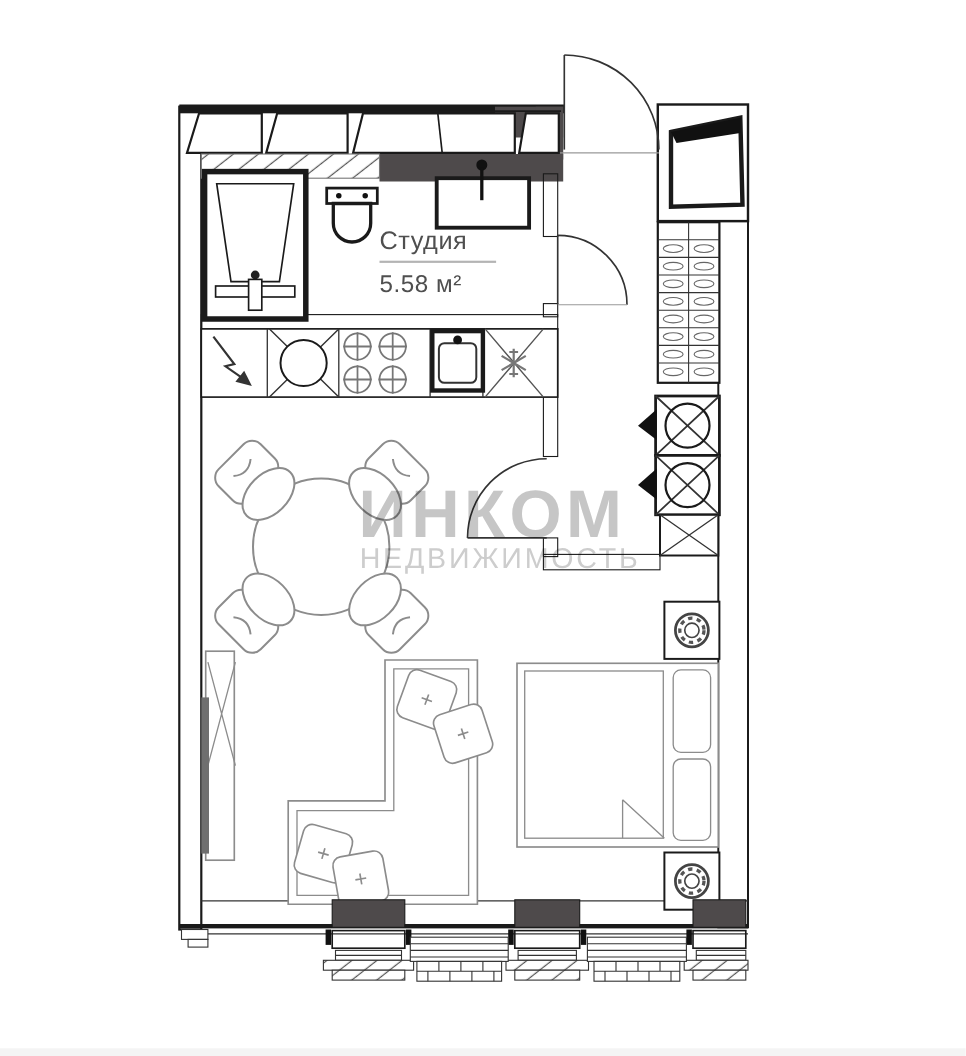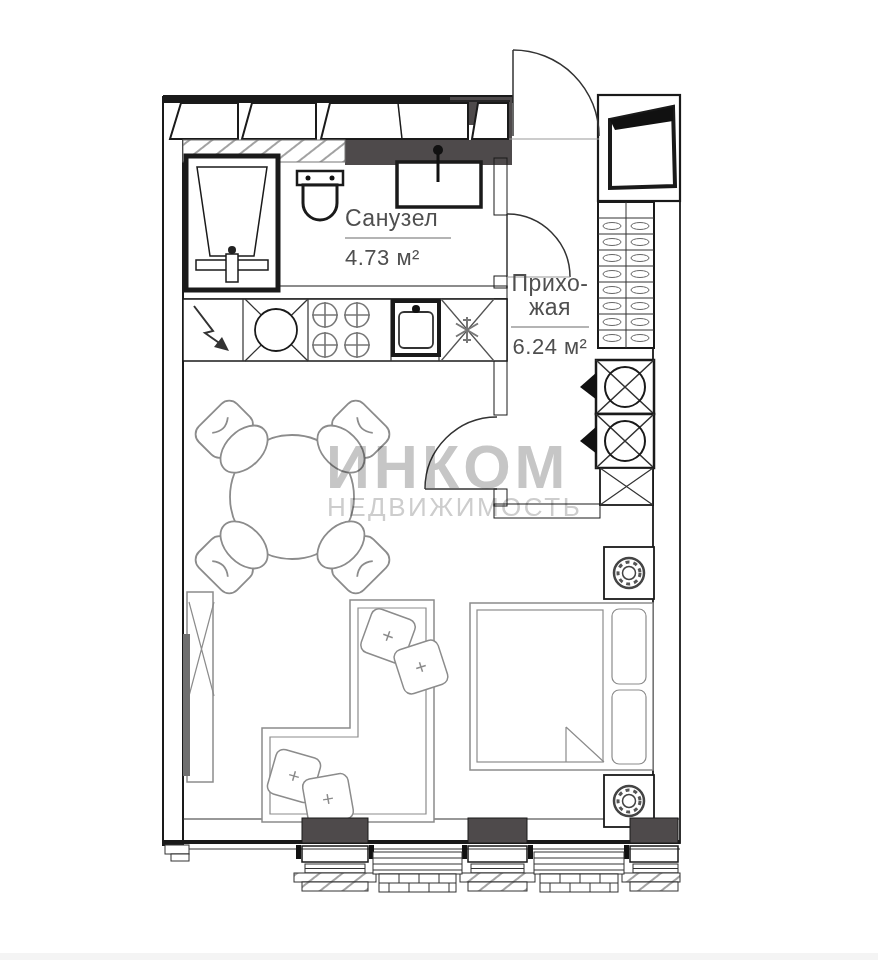--- a/index.html
+++ b/index.html
@@ -287,29 +287,23 @@
       <path d="M534,858 H624 M534,864 H624 M534,870 H624"></path>
       <rect x="540" y="874" width="78" height="18" fill="#fff"></rect>
       <path d="M540,883 H618 M560,874 V883 M580,874 V883 M600,874 V883 M550,883 V892 M570,883 V892 M590,883 V892 M610,883 V892"></path>
       <rect x="165" y="845" width="24" height="9" fill="#fff"></rect>
       <rect x="171" y="854" width="18" height="7" fill="#fff"></rect>
     </g>
   </g>
 </svg>
 
   <div class="room-label" id="bath-label">
-    <div class="nm">Санузел</div>
+    <div class="nm">Студия</div>
     <div class="rule"></div>
-    <div class="ar">4.73 м²</div>
-  </div>
-  <div class="room-label" id="hall-label">
-    <div class="nm">Прихо-
-жая</div>
-    <div class="rule"></div>
-    <div class="ar">6.24 м²</div>
+    <div class="ar">5.58 м²</div>
   </div>
 
   <div id="watermark">
     <div id="wm-title">ИНКОМ</div>
     <div id="wm-sub">НЕДВИЖИМОСТЬ</div>
   </div>
 
   <div id="bottom-strip"></div>
 </div>
 

